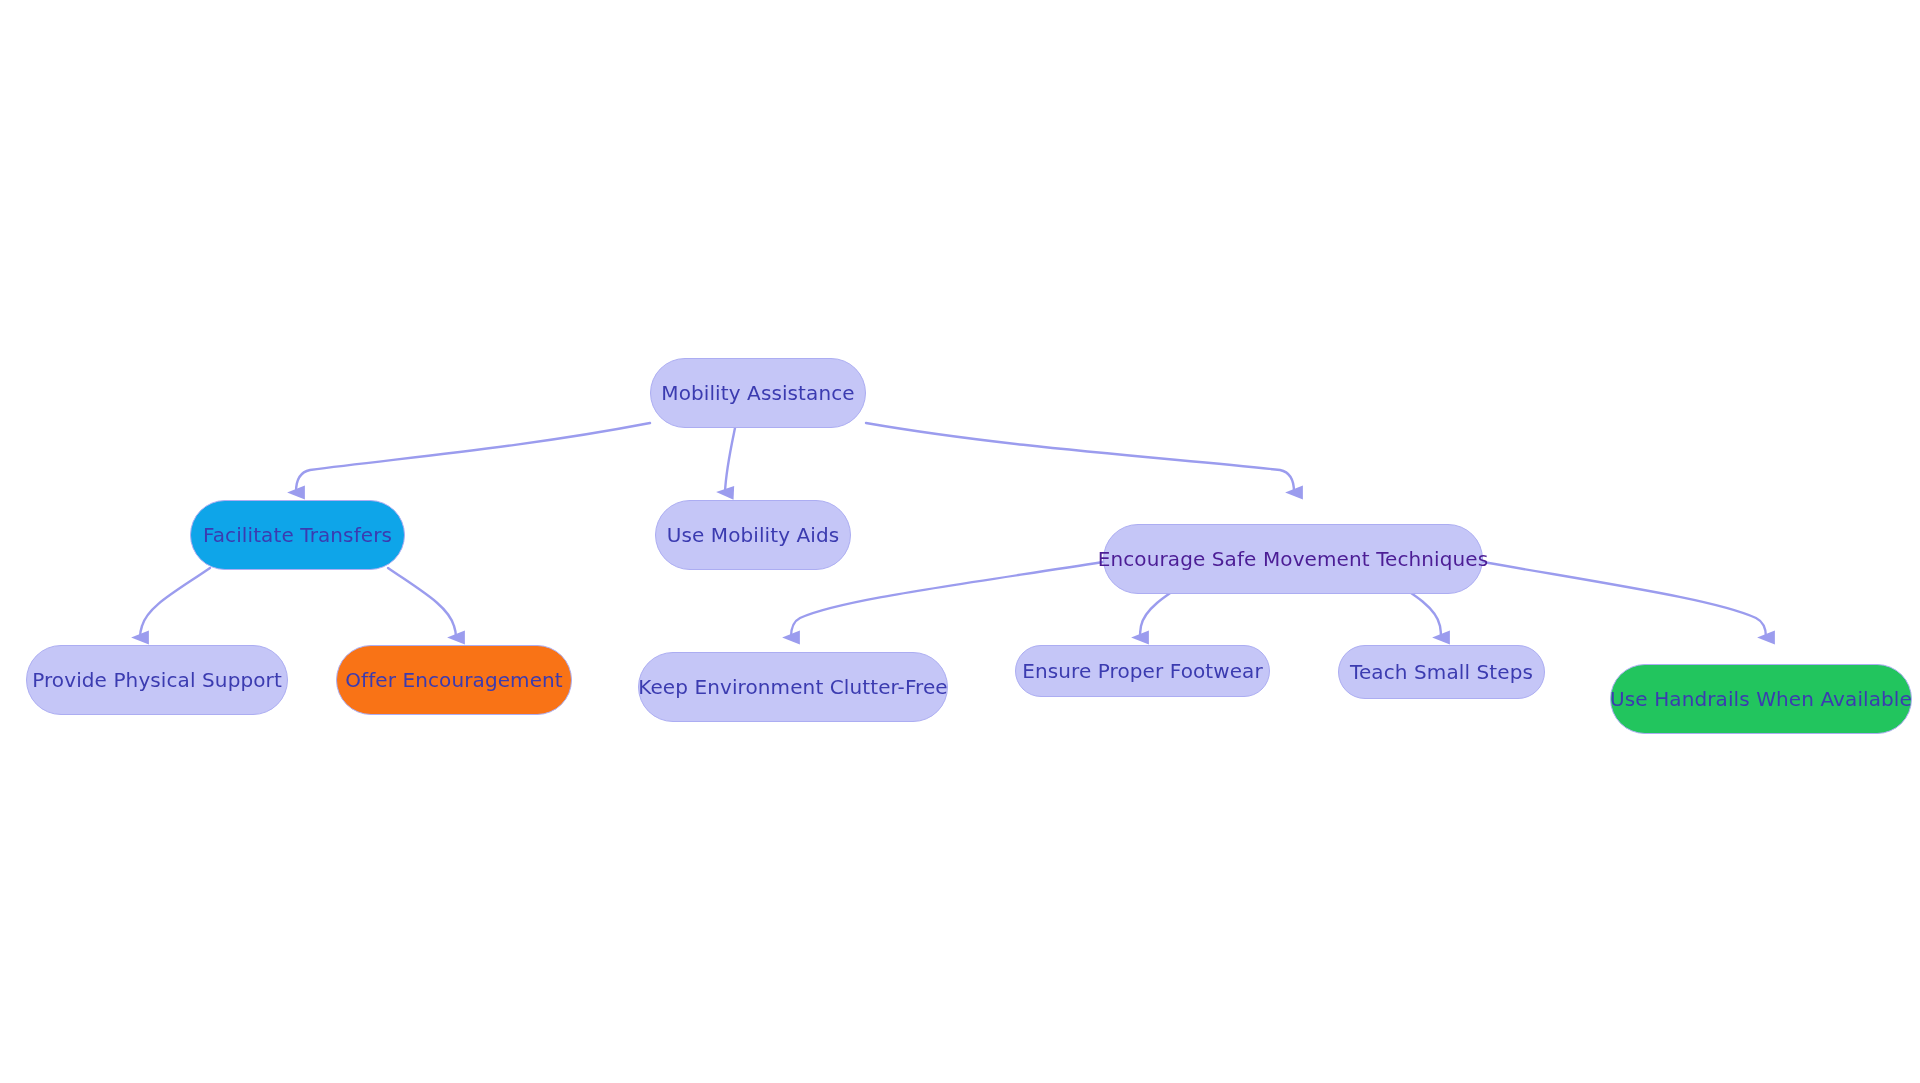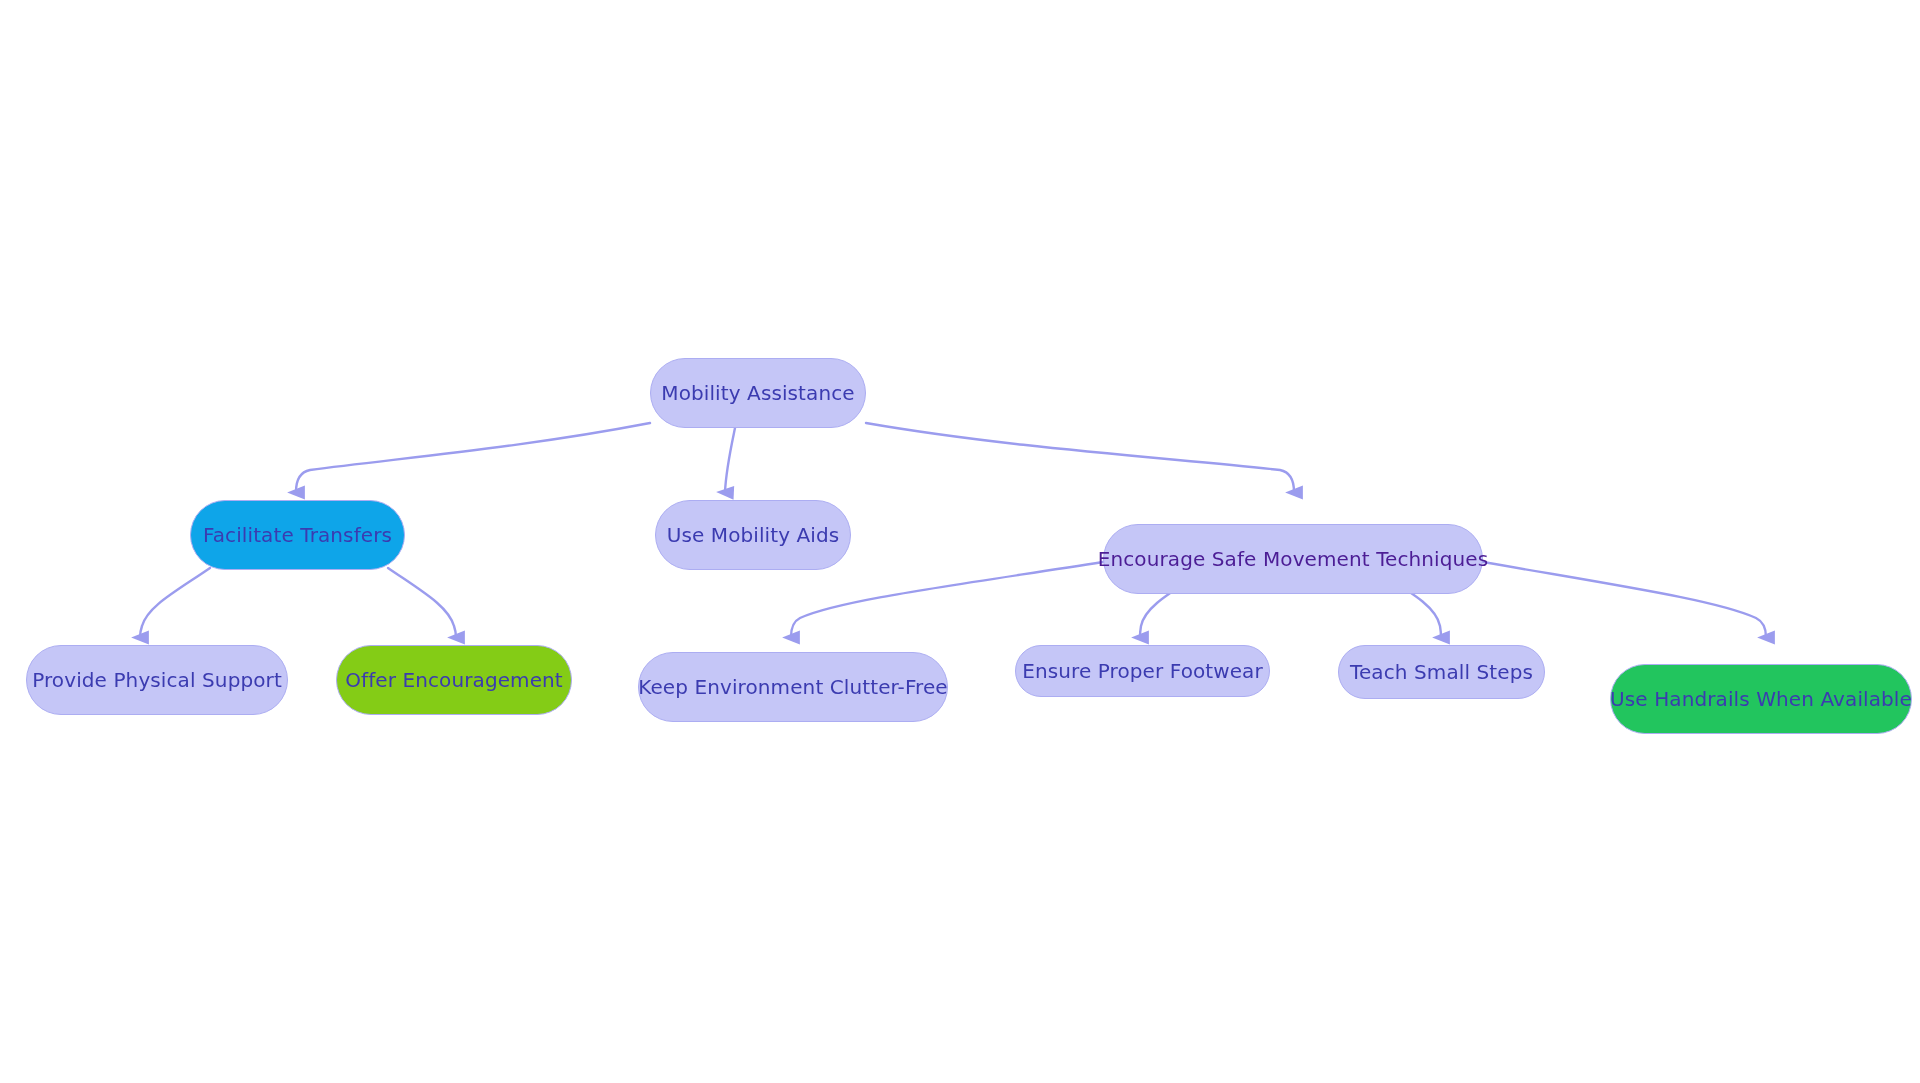--- a/index.html
+++ b/index.html
@@ -83,21 +83,21 @@
       </div>
       <div class="node" style="left: 627px; top: 500px; width: 196px; height: 70px; background: rgb(197, 198, 247); border-color: rgb(172, 173, 242); color: rgb(59, 59, 176); border-radius: 35px; margin-left: 28px;">
         <span class="node-label">Use Mobility Aids</span>
       </div>
       <div class="node" style="left: 1103px; top: 500px; width: 380px; height: 70px; background: rgb(197, 198, 247); border-color: rgb(172, 173, 242); color: #4c1d95; border-radius: 35px; margin-top: 24px;">
         <span class="node-label">Encourage Safe Movement Techniques</span>
       </div>
       <div class="node" style="left: 10px; top: 645px; width: 262px; height: 70px; background: rgb(197, 198, 247); border-color: rgb(172, 173, 242); color: rgb(59, 59, 176); border-radius: 35px; margin-left: 16px;">
         <span class="node-label">Provide Physical Support</span>
       </div>
-      <div class="node" style="left: 336px; top: 645px; width: 236px; height: 70px; background: #84cc16; border-color: rgb(172, 173, 242); color: rgb(59, 59, 176); border-radius: 35px;">
+      <div class="node" style="left: 336px; top: 645px; width: 236px; height: 70px; background: #f97316; border-color: rgb(172, 173, 242); color: rgb(59, 59, 176); border-radius: 35px;">
         <span class="node-label">Offer Encouragement</span>
       </div>
       <div class="node" style="left: 638px; top: 645px; width: 310px; height: 70px; background: rgb(197, 198, 247); border-color: rgb(172, 173, 242); color: rgb(59, 59, 176); border-radius: 35px; margin-top: 7px;">
         <span class="node-label">Keep Environment Clutter-Free</span>
       </div>
       <div class="node" style="left: 1015px; top: 645px; width: 255px; height: 52px; background: rgb(197, 198, 247); border-color: rgb(172, 173, 242); color: rgb(59, 59, 176); border-radius: 35px;">
         <span class="node-label">Ensure Proper Footwear</span>
       </div>
       <div class="node" style="left: 1338px; top: 645px; width: 207px; height: 54px; background: rgb(197, 198, 247); border-color: rgb(172, 173, 242); color: rgb(59, 59, 176); border-radius: 35px;">
         <span class="node-label">Teach Small Steps</span>

